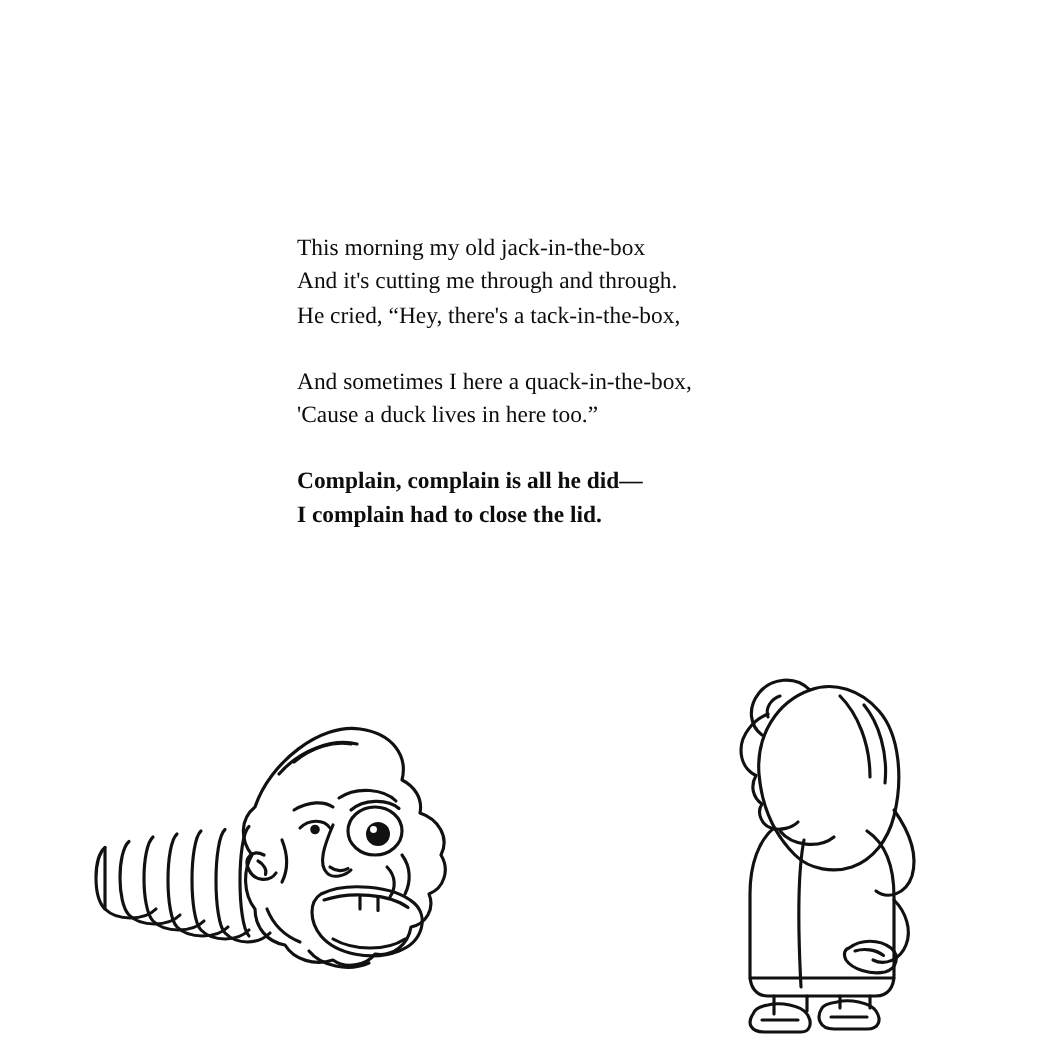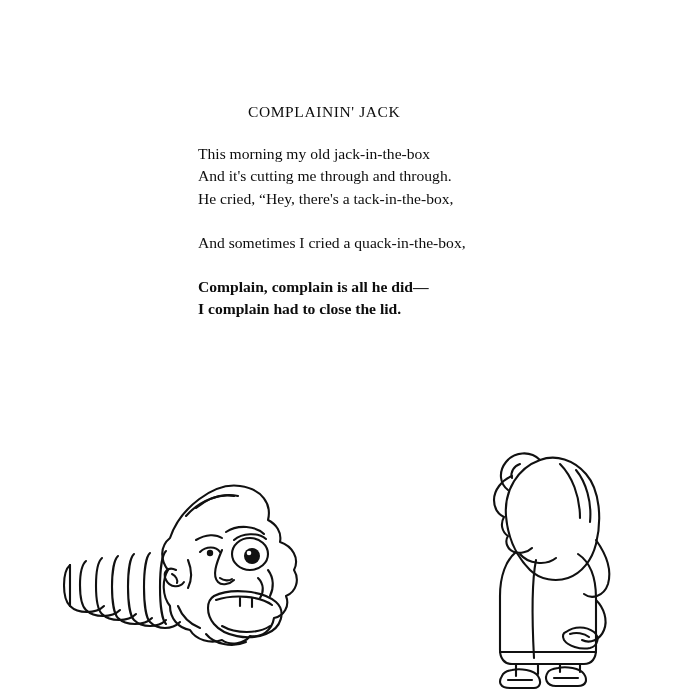--- a/index.html
+++ b/index.html
@@ -30,21 +30,21 @@
   }
   .poem-body {
     position: absolute;
     left: 198px;
     top: 143px;
     width: 420px;
     font-size: 15.6px;
     line-height: 22.3px;
   }
   .stanza {
-    margin: 0 0 22px 0;
+    margin: 12px 0 22px 0;
   }
   .stanza:last-child {
     margin-bottom: 0;
     font-weight: bold;
   }
   .line {
     white-space: nowrap;
   }
   .art {
     position: absolute;
@@ -55,30 +55,30 @@
   }
   .art svg {
     display: block;
   }
 </style>
 </head>
 <body>
 
 <div class="page">
 
-  <div class="poem-title">COMPLAININ' JACK</div>
 
   <div class="poem-body">
     <div class="stanza">
       <div class="line">This morning my old jack-in-the-box</div>
       <div class="line">And it's cutting me through and through.</div>
       <div class="line">He cried, “Hey, there's a tack-in-the-box,</div>
     </div>
     <div class="stanza">
-      <div class="line">And sometimes I cried a quack-in-the-box,</div>
+      <div class="line">And sometimes I here a quack-in-the-box,</div>
+      <div class="line">'Cause a duck lives in here too.”</div>
     </div>
     <div class="stanza">
       <div class="line">Complain, complain is all he did—</div>
       <div class="line">I complain had to close the lid.</div>
     </div>
   </div>
 
   <div class="art">
     <svg width="700" height="270" viewBox="0 0 700 270" xmlns="http://www.w3.org/2000/svg">
       <g fill="none" stroke="#111111" stroke-width="2.1" stroke-linecap="round" stroke-linejoin="round">

